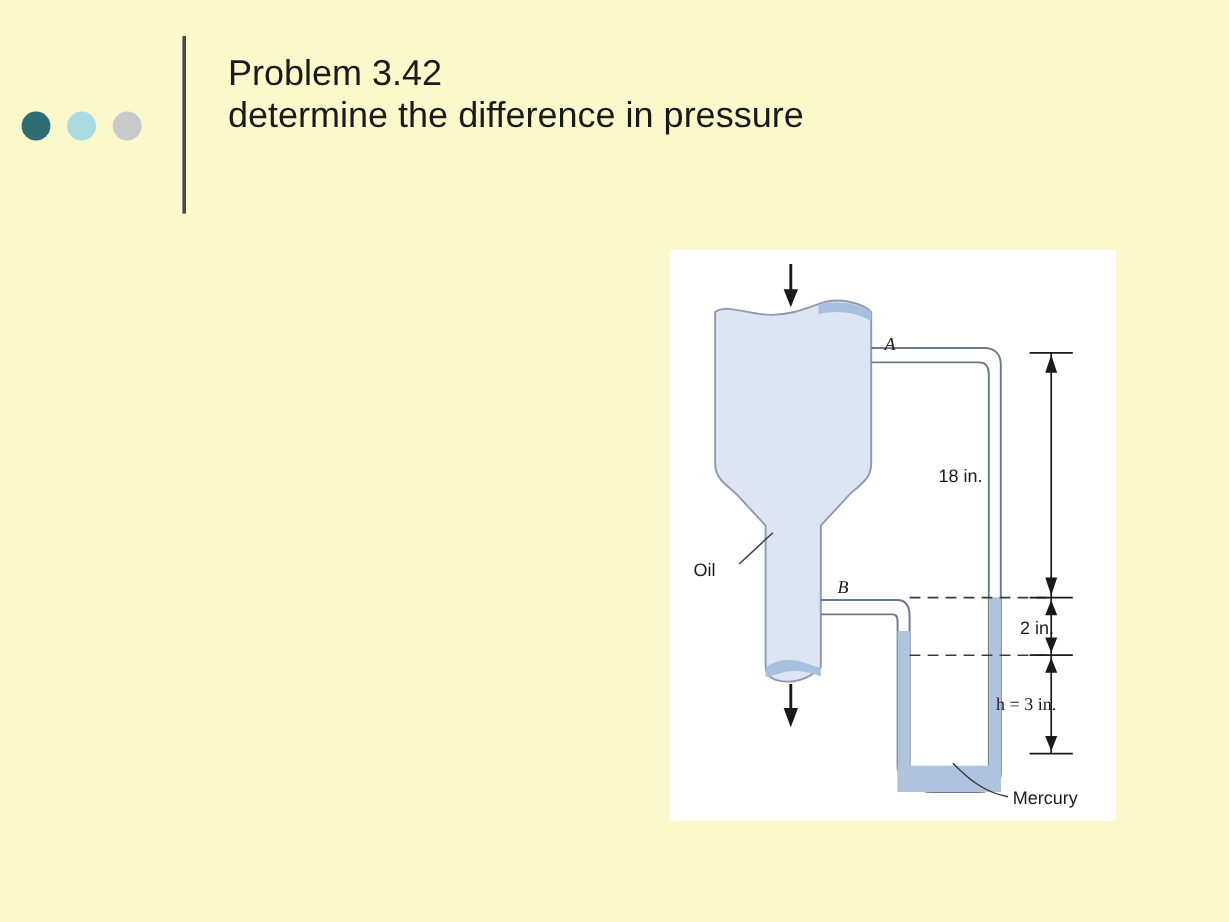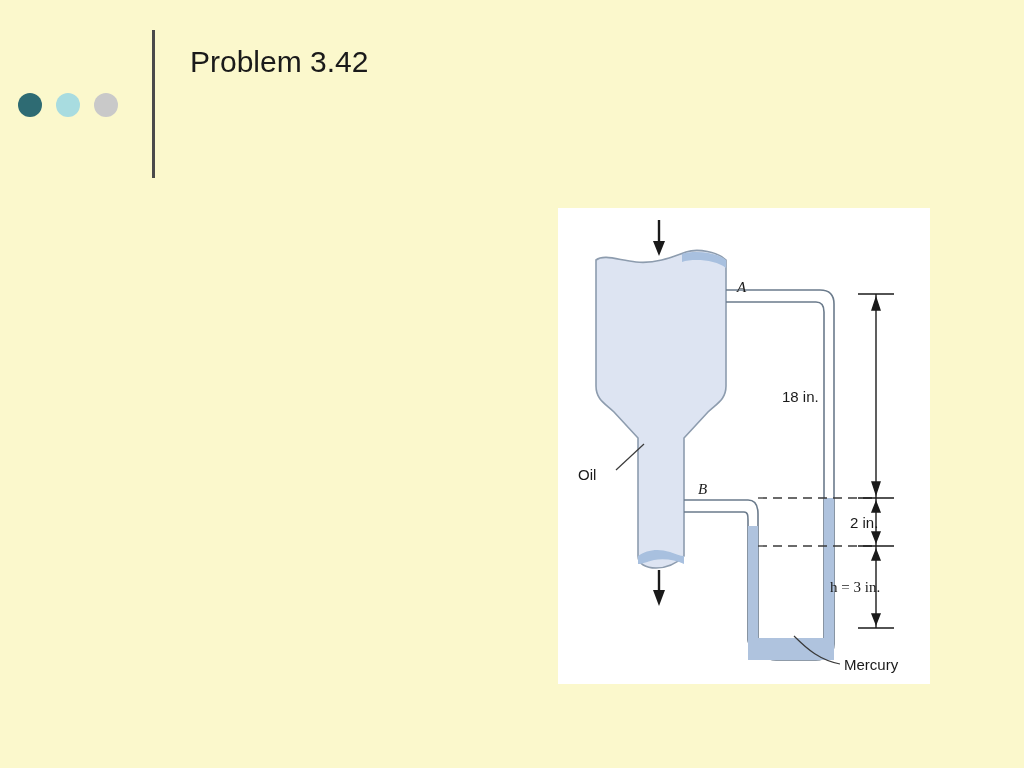--- a/index.html
+++ b/index.html
@@ -80,20 +80,21 @@
   <div class="dots">
     <div class="dot" style="background:#2E6B73"></div>
     <div class="dot" style="background:#A8DCE0"></div>
     <div class="dot" style="background:#C9C9C9"></div>
   </div>
 
   <div class="title-bar"></div>
 
   <div class="title-block">
     <div class="title-line">Problem 3.42</div>
+    <div class="title-line">determine the difference in pressure</div>
   </div>
 
   <div class="figure-wrap">
     <svg class="figure-svg" width="372" height="476" viewBox="0 0 372 476" xmlns="http://www.w3.org/2000/svg">
 
       <g>
         <path d="M38 52
                  L38 178
                  C38 192, 48 196, 56 204
                  L80 230

